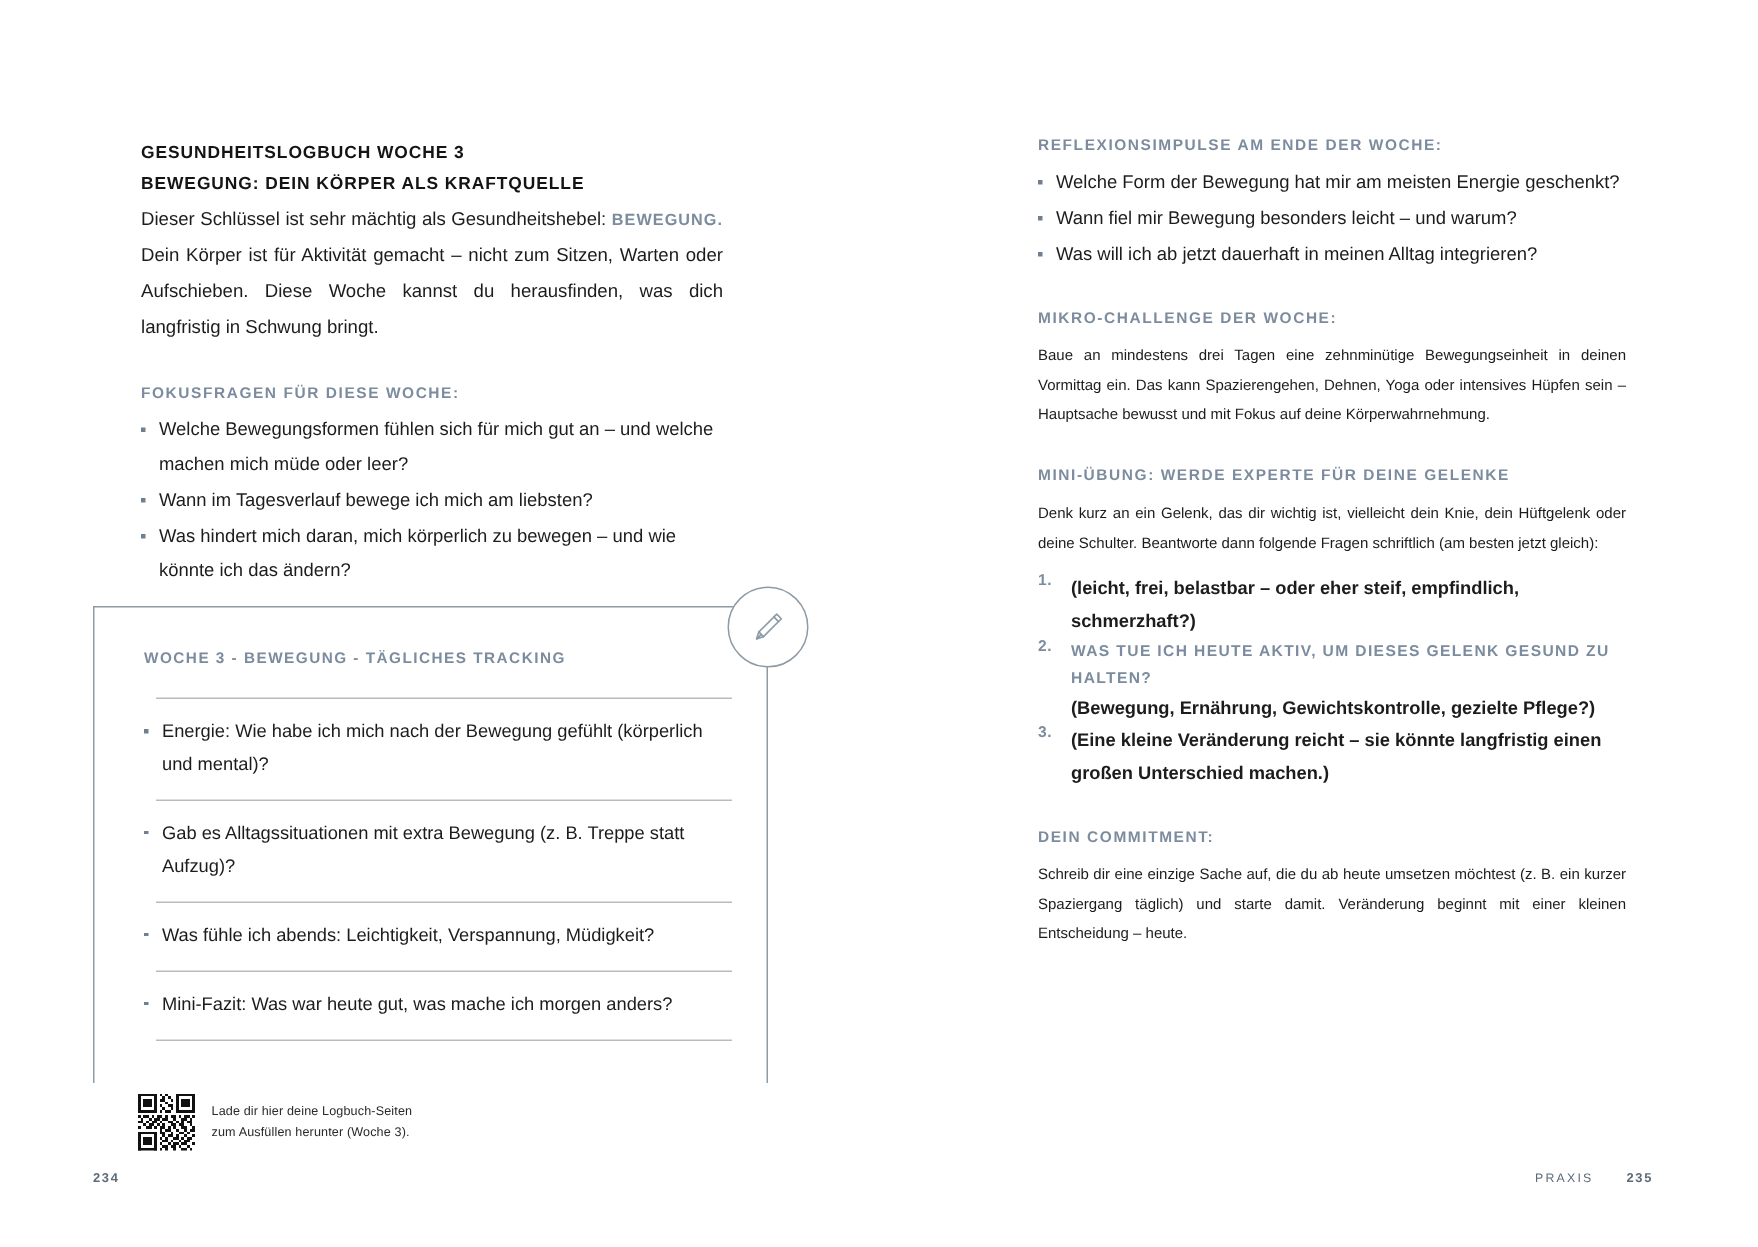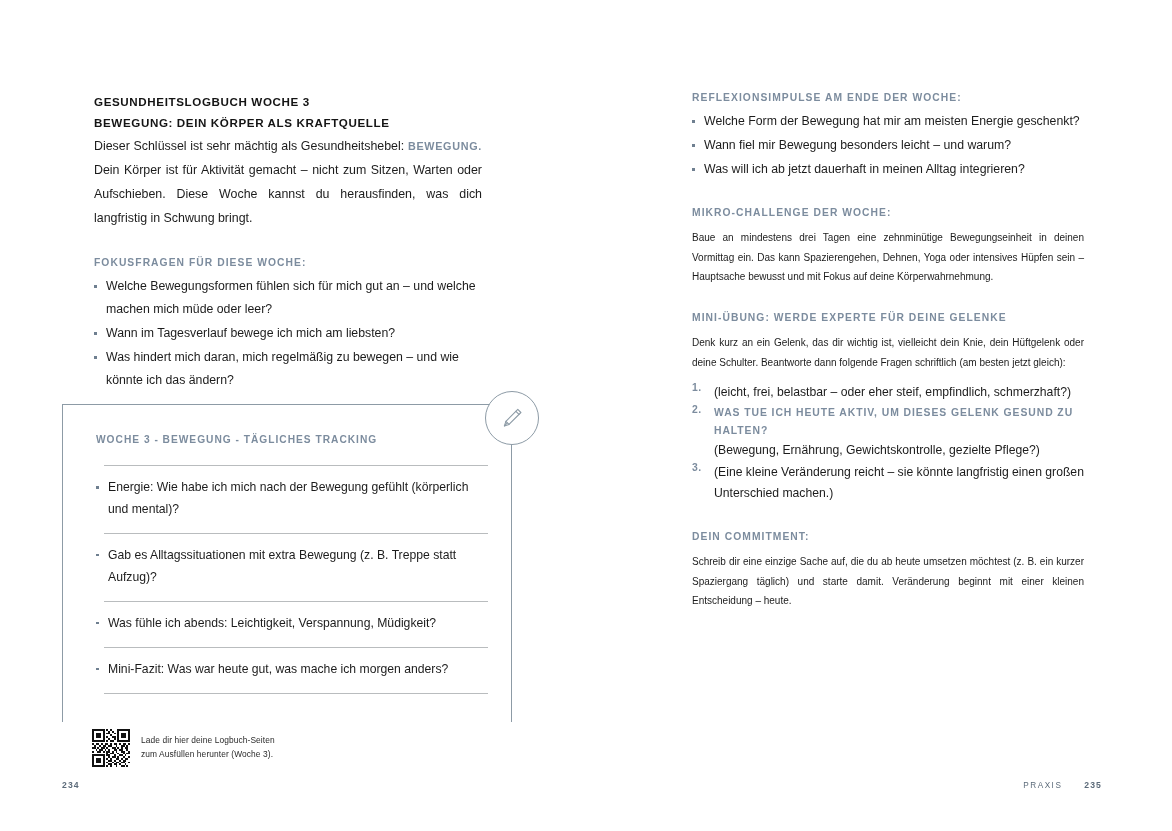--- a/index.html
+++ b/index.html
@@ -250,40 +250,41 @@
     font-weight: bold;
     letter-spacing: 0.92px;
     color: #7c8c9e;
     text-transform: uppercase;
     line-height: 1.72;
   }
   .n-sub {
     font-size: 12.2px;
     line-height: 1.8;
     color: #1c1c1c;
+    font-weight: bold;
   }
 </style>
 </head>
 <body>
 
 <div class="spread">
 
   <div class="page">
 
     <div class="left-col">
       <div class="h-title">GESUNDHEITSLOGBUCH WOCHE 3</div>
       <div class="h-title">BEWEGUNG: DEIN KÖRPER ALS KRAFTQUELLE</div>
 
       <p class="body-par"><span>Dieser Schlüssel ist sehr mächtig als Gesundheitshebel: </span><span class="accent-inline">BEWEGUNG.</span> <span>Dein Körper ist für Aktivität gemacht – nicht zum Sitzen, Warten oder Aufschieben. Diese Woche kannst du herausfinden, was dich langfristig in Schwung bringt.</span></p>
 
       <div class="sec-head">FOKUSFRAGEN FÜR DIESE WOCHE:</div>
       <ul class="bullets">
         <li>Welche Bewegungsformen fühlen sich für mich gut an – und welche machen mich müde oder leer?</li>
         <li>Wann im Tagesverlauf bewege ich mich am liebsten?</li>
-        <li>Was hindert mich daran, mich regelmäßig zu bewegen – und wie könnte ich das ändern?</li>
+        <li>Was hindert mich daran, mich körperlich zu bewegen – und wie könnte ich das ändern?</li>
       </ul>
     </div>
 
     <div class="track-box"></div>
     <div class="track-right-rule"></div>
 
     <div class="pencil-badge">
       <svg width="30" height="30" viewBox="0 0 30 30" aria-hidden="true">
         <g fill="none" stroke="#8d9ba6" stroke-width="1.1" stroke-linejoin="round" stroke-linecap="round">
           <path d="M20.8 6.4 L23.9 9.5 L12.0 21.4 L7.4 22.9 L8.9 18.3 Z"></path>

